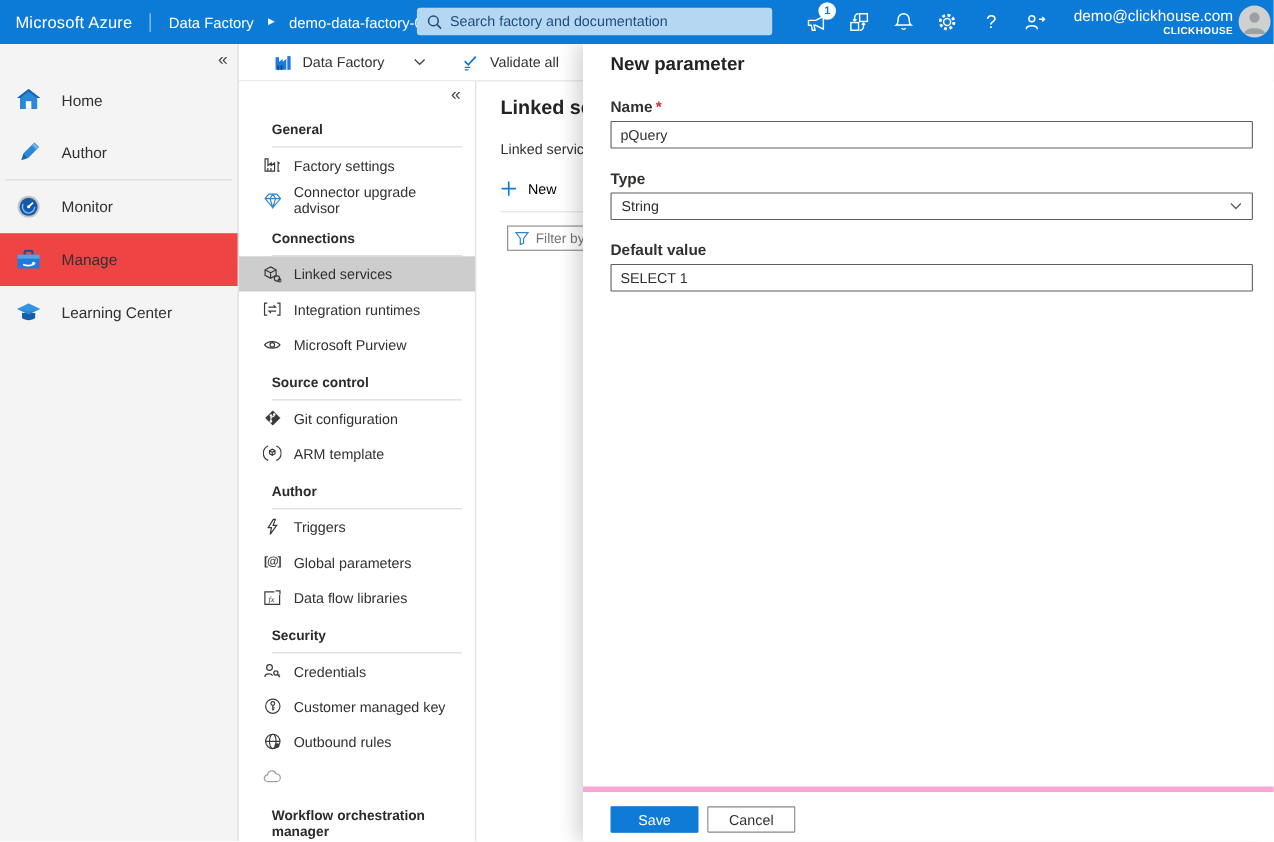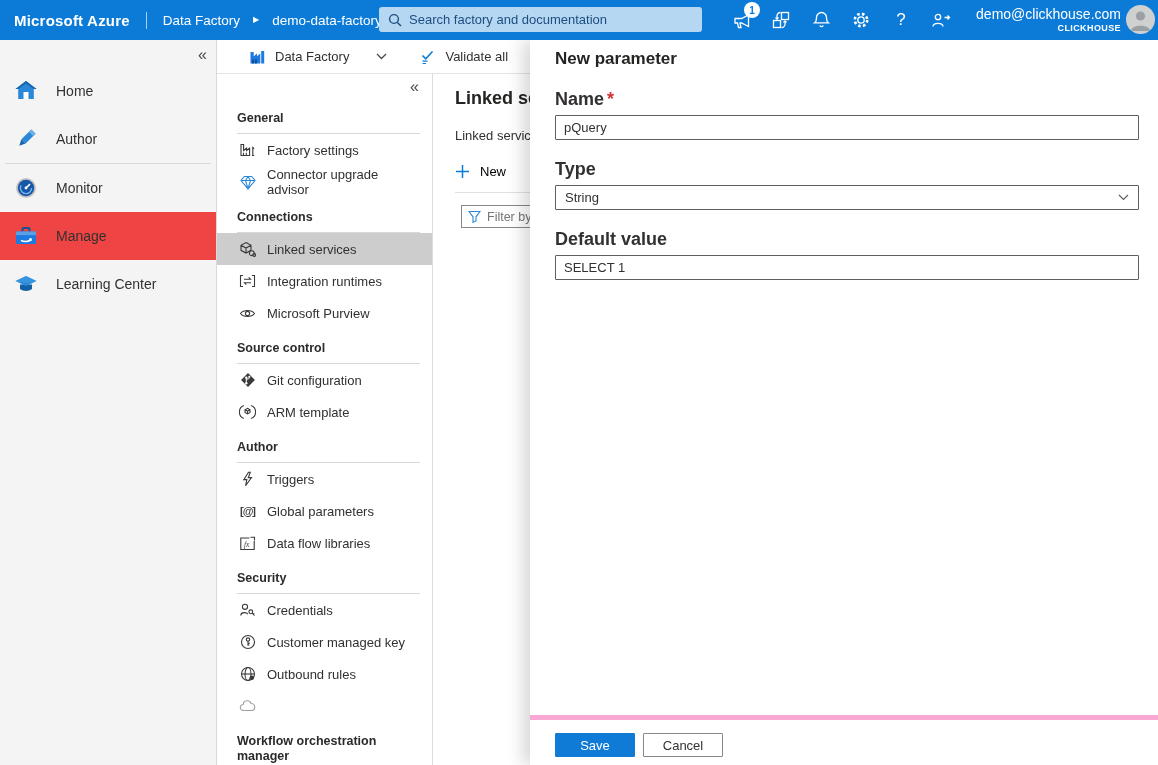--- a/index.html
+++ b/index.html
@@ -12,21 +12,21 @@
   }
   svg { display: block; }
 
   
   .topbar {
     position: absolute; top: 0; left: 0; right: 0; height: 40px;
     background: #0c7bd8; color: #fff;
     display: flex; align-items: center;
     padding-left: 14px; z-index: 20;
   }
-  .brand { font-size: 15px; font-weight: 700; letter-spacing: .2px; white-space: nowrap; }
+  .brand { font-size: 15px; font-weight: 400; letter-spacing: .2px; white-space: nowrap; }
   .tb-sep { width: 1px; height: 17px; background: rgba(255,255,255,.65); margin: 0 16px; }
   .crumb { font-size: 13.5px; white-space: nowrap; }
   .crumb-caret { font-size: 8px; margin: 0 13px; line-height: 1; }
   .crumb-factory { max-width: 146px; overflow: hidden; }
   .search {
     position: absolute; left: 379px; top: 7px; width: 323px; height: 25px;
     background: #b6d7f2; border-radius: 3px;
     display: flex; align-items: center; gap: 7px; padding: 0 9px;
   }
   .search input {
@@ -81,21 +81,21 @@
   
   .sidebar {
     position: absolute; left: 217px; top: 74px; bottom: 0; width: 216px;
     background: #fff; border-right: 1px solid #dcdcdc; overflow: hidden; z-index: 2;
   }
   .sb-collapse { position: absolute; top: 2px; right: 9px; font-size: 16px; color: #4a4a4a; cursor: pointer; padding: 2px 4px; }
   .sections { padding: 37px 12px 0 20px; }
   .section + .section { margin-top: 12px; }
   .sec-title {
     font-size: 12.5px; font-weight: 700; color: #2b2b2b;
-    padding-bottom: 7px; border-bottom: 1px solid #d8d8d8; line-height: 15px;
+    padding-bottom: 7px; border-bottom: 1px solid #d8d8d8; line-height: 15px; margin-left: 10px;
   }
   .sb-item {
     height: 32px; display: flex; align-items: center; gap: 11px;
     font-size: 13px; color: #323130; cursor: pointer; padding-left: 2px;
   }
   .sb-item.selected { background: #cdcdcd; margin-left: -20px; margin-right: -12px; padding-left: 22px; }
   .sb-item.disabled { color: #a19f9d; cursor: default; }
   .sb-item .ic { width: 17px; display: flex; justify-content: center; flex: none; }
   .gicon { font-size: 11px; font-weight: 700; color: #3b3a39; letter-spacing: -1px; }
 
@@ -119,21 +119,21 @@
   }
   .filter-box input::placeholder { color: #757575; opacity: 1; }
 
   
   .flyout {
     position: absolute; left: 530px; top: 40px; right: 0; bottom: 0;
     background: #fff; box-shadow: -7px 0 16px rgba(0,0,0,.16);
     padding: 0 19px 0 25px; z-index: 15;
   }
   .flyout-title { font-size: 17px; font-weight: 700; color: #252423; margin-top: 8px; line-height: 22px; }
-  .field-label { margin-top: 19px; font-size: 18px; font-weight: 700; color: #323130; }
+  .field-label { margin-top: 19px; font-size: 14px; font-weight: 700; color: #323130; }
   .req { color: #d13438; margin-left: 3px; }
   .text-input {
     margin-top: 5px; width: 100%; height: 25px;
     border: 1px solid #605e5c; background: #fff;
     font-family: "Liberation Sans", sans-serif; font-size: 13px; color: #323130;
     padding: 0 8px; outline: none; border-radius: 1px;
   }
   .select-box {
     margin-top: 5px; width: 100%; height: 25px; border: 1px solid #605e5c; border-radius: 1px;
     display: flex; align-items: center; justify-content: space-between;

